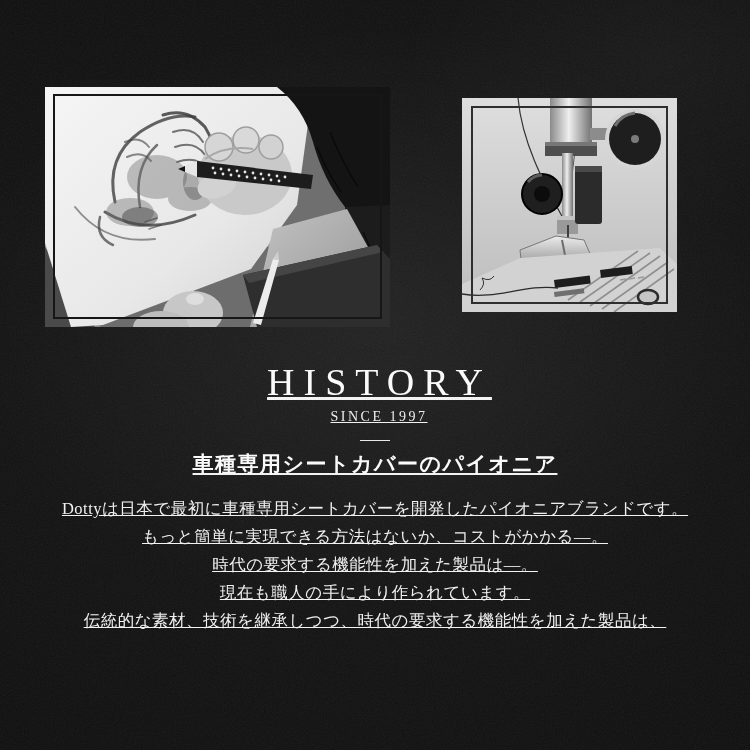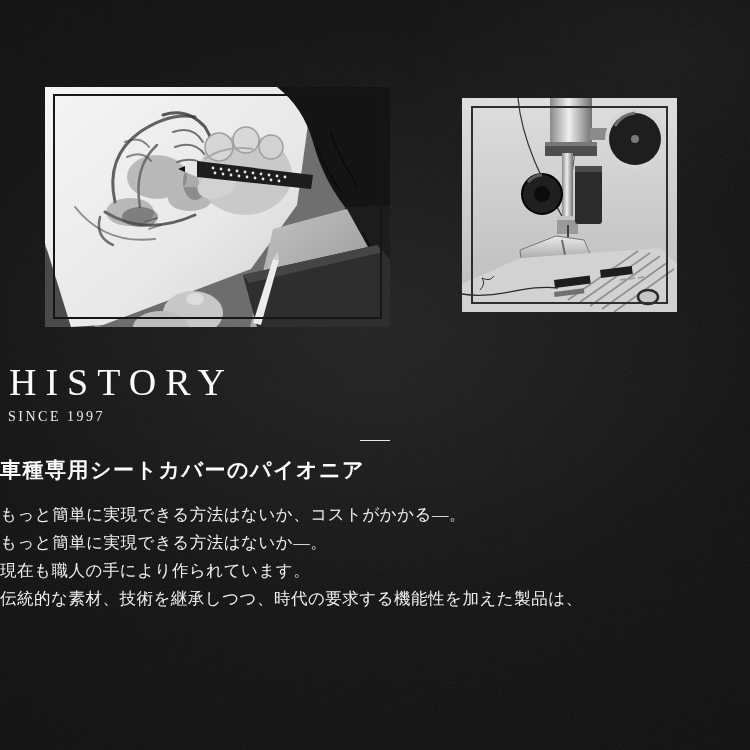--- a/index.html
+++ b/index.html
@@ -26,22 +26,23 @@
     position: absolute;
     display: block;
   }
   .photo svg { display: block; width: 100%; height: 100%; }
   .photo-left  { left: 45px;  top: 87px; width: 345px; height: 240px; }
   .photo-right { left: 462px; top: 98px; width: 215px; height: 214px; }
   .heading-block {
     position: absolute;
     left: 0; right: 0;
     top: 360px;
-    text-align: left;
+    text-align: center;
     color: #f2f2f2;
+    text-decoration: underline;
   }
   .title {
     font-size: 38px;
     font-weight: 400;
     letter-spacing: 9px;
     padding-left: 9px; 
     color: #fafafa;
   }
   .subtitle {
     margin-top: 5px;
@@ -50,21 +51,21 @@
     padding-left: 8px;
     color: #eeeeee;
   }
   .divider {
     width: 30px;
     height: 1px;
     background: #e9e9e9;
     margin: 15px auto 0 auto;
   }
   .headline {
-    margin-top: 15px;
+    margin-top: 9px;
     font-size: 21px;
     font-weight: 700;
     letter-spacing: 1.5px;
     color: #fafafa;
   }
   .body-text {
     margin-top: 17px;
     font-size: 16.5px;
     line-height: 28px;
     letter-spacing: 0.5px;
@@ -260,20 +261,21 @@
       <rect x="10" y="9" width="195" height="196" fill="none" stroke="#2e2e2e" stroke-width="2"></rect>
     </svg>
   </figure>
 
   <div class="heading-block">
     <h1 class="title">HISTORY</h1>
     <div class="subtitle">SINCE 1997</div>
     <div class="divider"></div>
     <h2 class="headline">車種専用シートカバーのパイオニア</h2>
     <div class="body-text">
+      <div class="line">Dottyは日本で最初に車種専用シートカバーを開発したパイオニアブランドです。</div>
       <div class="line">もっと簡単に実現できる方法はないか、コストがかかる—。</div>
-      <div class="line">もっと簡単に実現できる方法はないか—。</div>
+      <div class="line">時代の要求する機能性を加えた製品は—。</div>
       <div class="line">現在も職人の手により作られています。</div>
       <div class="line">伝統的な素材、技術を継承しつつ、時代の要求する機能性を加えた製品は、</div>
     </div>
   </div>
 
 </div>
 
 </body></html>

